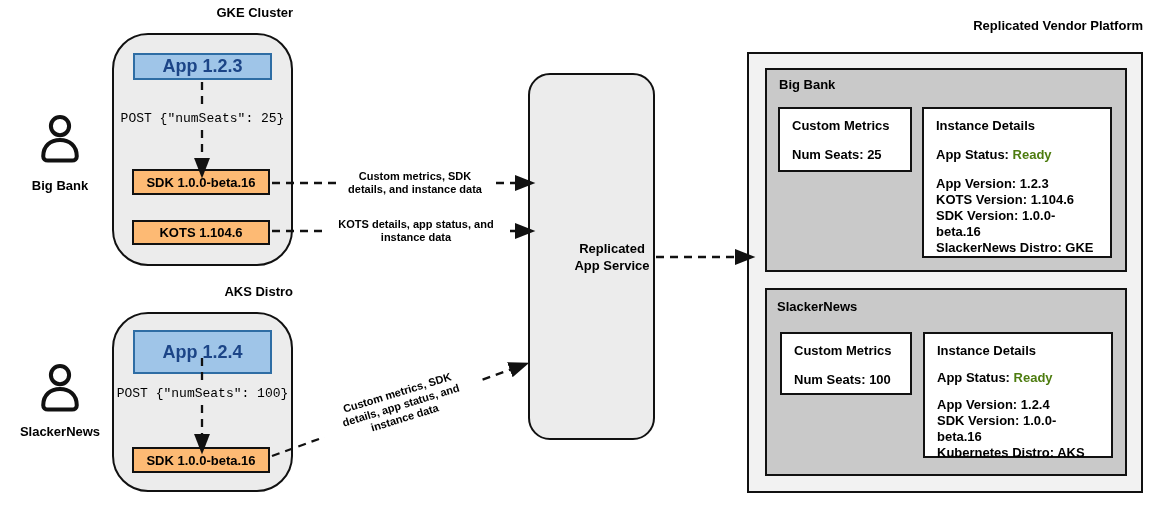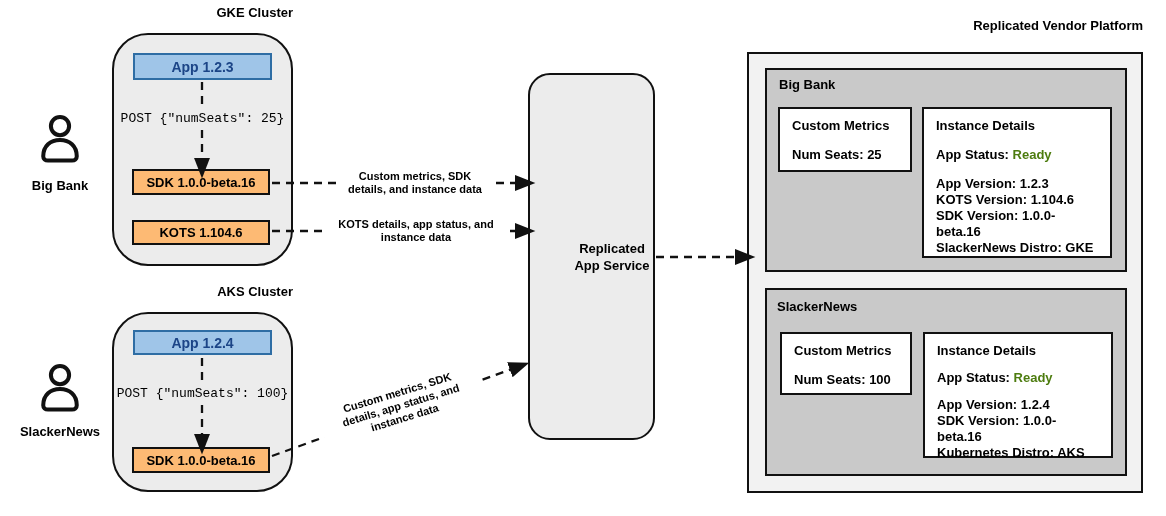--- a/index.html
+++ b/index.html
@@ -5,21 +5,21 @@
   html,body{margin:0;padding:0;background:#fff;}
   *{box-sizing:border-box;}
   .canvas{position:relative;width:1166px;height:516px;background:#ffffff;
           font-family:"Liberation Sans",sans-serif;color:#000;overflow:hidden;}
   .abs{position:absolute;}
   .hdr{font-weight:bold;font-size:13px;text-align:right;}
   .cluster{background:#ececec;border:2.5px solid #111;border-radius:36px;}
   .servicebox{background:#ececec;border:2.5px solid #111;border-radius:22px;
           display:flex;align-items:center;justify-content:center;
           font-weight:bold;font-size:13px;text-align:center;white-space:pre-line;line-height:17px;padding-left:41px;}
-  .bluebox{background:#9fc5e8;border:2px solid #2e6da4;color:#1c4587;font-weight:bold;font-size:14px;
+  .bluebox{background:#9fc5e8;border:2px solid #2e6da4;color:#1c4587;font-weight:bold;font-size:18px;
           display:flex;align-items:center;justify-content:center;}
   .whitebox{background:#fdba74;border:2.5px solid #111;font-weight:bold;font-size:13px;
           display:flex;align-items:center;justify-content:center;}
   .mono{font-family:"Liberation Mono","DejaVu Sans Mono",monospace;font-size:13px;text-align:center;}
   .flowlabel{font-weight:bold;font-size:11px;line-height:13px;text-align:center;background:#fff;
           padding:1px 2px;white-space:pre-line;}
   .platform{background:#f2f2f2;border:2.5px solid #111;}
   .section{background:#c9c9c9;border:2.5px solid #111;}
   .panel{background:#fff;border:2.5px solid #111;font-size:13px;font-weight:bold;padding:9px 12px;}
   .panel .title{margin:0 0 14px 0;}
@@ -39,23 +39,23 @@
   <div class="abs mono" style="left:112px;top:111px;width:181px;">POST {"numSeats": 25}</div>
   <div class="abs whitebox" style="left:132px;top:169px;width:138px;height:26px;">SDK 1.0.0-beta.16</div>
   <div class="abs whitebox" style="left:132px;top:220px;width:138px;height:25px;">KOTS 1.104.6</div>
 
   <svg class="abs" style="left:37px;top:114px;" width="46" height="50" viewBox="0 0 48 52">
     <circle cx="24" cy="12.5" r="9.5" fill="none" stroke="#111" stroke-width="4.2"></circle>
     <path d="M6.5 44 C 6.5 33, 14 27, 24 27 C 34 27, 41.5 33, 41.5 44 C 41.5 46.8, 39.5 48.5, 36.5 48.5 L 11.5 48.5 C 8.5 48.5, 6.5 46.8, 6.5 44 Z" fill="none" stroke="#111" stroke-width="4.2" stroke-linejoin="round"></path>
   </svg>
   <div class="abs persona-label" style="left:0px;top:178px;width:120px;">Big Bank</div>
 
-  <div class="abs hdr" style="left:112px;top:284px;width:181px;">AKS Cluster</div>
+  <div class="abs hdr" style="left:112px;top:284px;width:181px;">AKS Distro</div>
   <div class="abs cluster" style="left:112px;top:312px;width:181px;height:180px;"></div>
-  <div class="abs bluebox" style="left:133px;top:330px;width:139px;height:25px;">App 1.2.4</div>
+  <div class="abs bluebox" style="left:133px;top:330px;width:139px;height:44px;">App 1.2.4</div>
   <div class="abs mono" style="left:108px;top:386px;width:189px;">POST {"numSeats": 100}</div>
   <div class="abs whitebox" style="left:132px;top:447px;width:138px;height:26px;">SDK 1.0.0-beta.16</div>
 
   <svg class="abs" style="left:37px;top:363px;" width="46" height="50" viewBox="0 0 48 52">
     <circle cx="24" cy="12.5" r="9.5" fill="none" stroke="#111" stroke-width="4.2"></circle>
     <path d="M6.5 44 C 6.5 33, 14 27, 24 27 C 34 27, 41.5 33, 41.5 44 C 41.5 46.8, 39.5 48.5, 36.5 48.5 L 11.5 48.5 C 8.5 48.5, 6.5 46.8, 6.5 44 Z" fill="none" stroke="#111" stroke-width="4.2" stroke-linejoin="round"></path>
   </svg>
   <div class="abs persona-label" style="left:0px;top:424px;width:120px;">SlackerNews</div>
 
   <div class="abs servicebox" style="left:528px;top:73px;width:127px;height:367px;">Replicated

